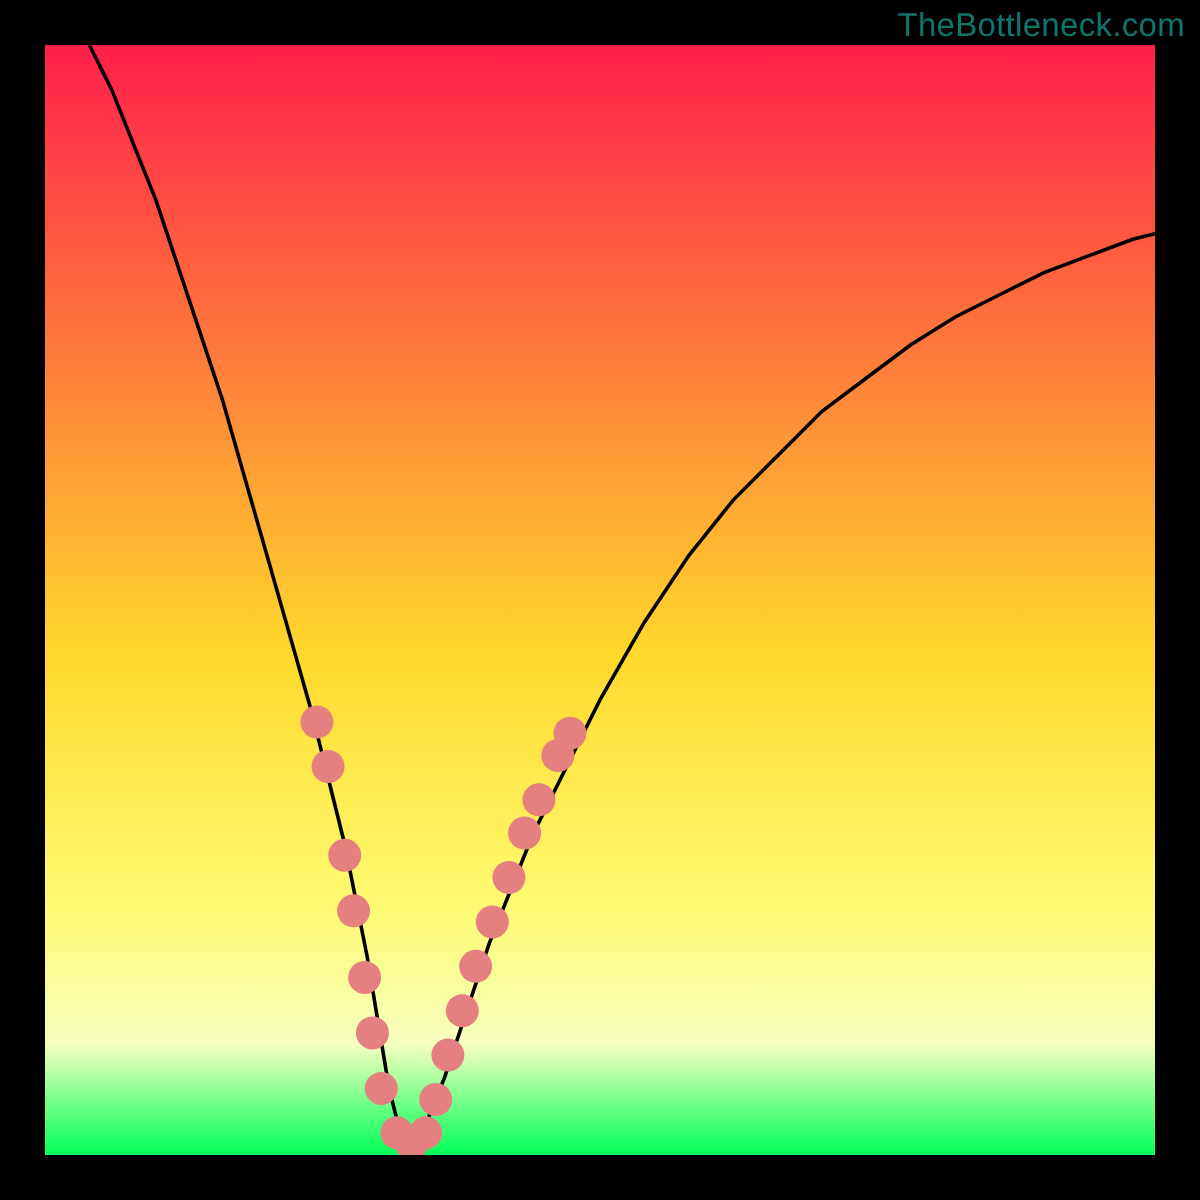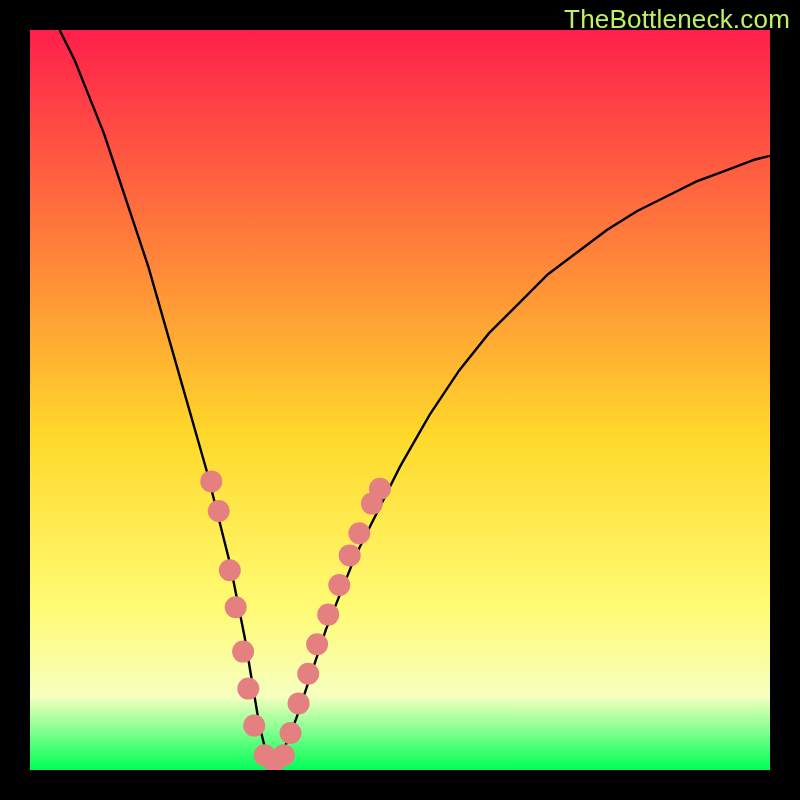--- a/index.html
+++ b/index.html
@@ -20,22 +20,22 @@
     overflow: hidden;
   }
   .gradient {
     position: absolute;
     left: 0; top: 0; right: 0; bottom: 0;
   }
   .watermark {
     position: absolute;
     top: 4px;
     right: 10px;
-    color: #bef264;
-    font-size: 26px;
+    color: #0f766e;
+    font-size: 22px;
     font-weight: 500;
     letter-spacing: 0.2px;
   }
   svg.plot {
     position: absolute;
     left: 0; top: 0;
     width: 740px;
     height: 740px;
     overflow: visible;
   }

